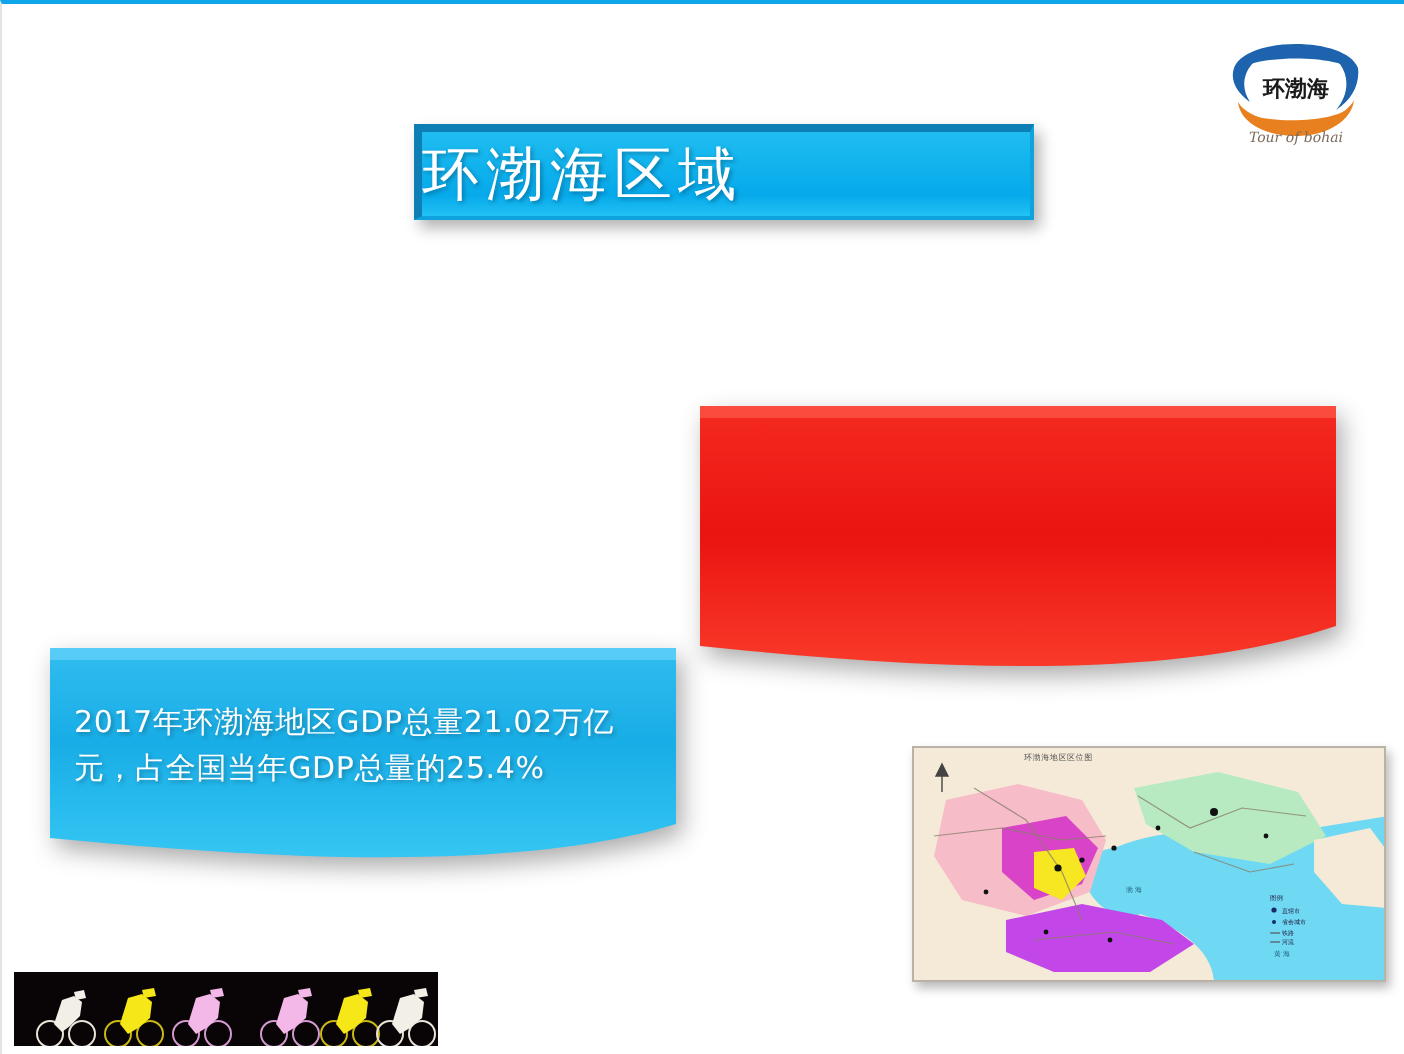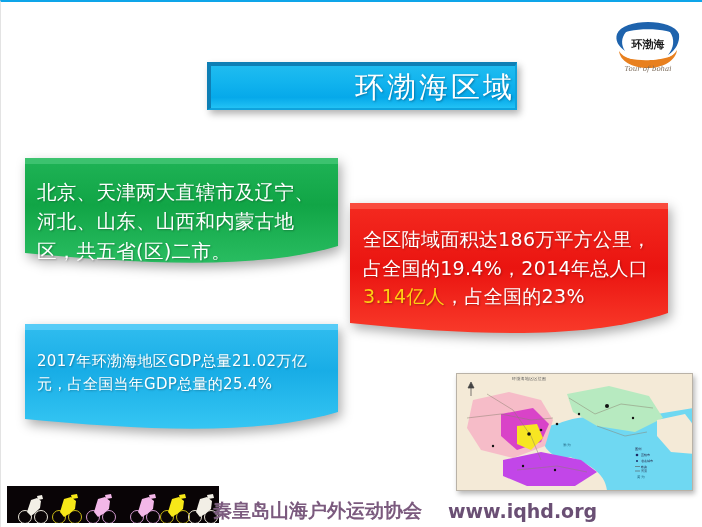--- a/index.html
+++ b/index.html
@@ -27,21 +27,21 @@
   
   #title-banner {
     position: absolute; left: 206px; top: 60px;
     width: 310px; height: 48px;
     background: linear-gradient(180deg,#1fbcf0 0%, #11b3ee 40%, #06a9ea 75%, #22c2f5 100%);
     border-top: 4px solid #0e7fb5;
     border-left: 4px solid #0e7fb5;
     border-right: 2px solid #0fa3dd;
     border-bottom: 2px solid #0fa3dd;
     box-shadow: 3px 4px 7px rgba(0,0,0,.30);
-    display: flex; align-items: center; justify-content: flex-end;
+    display: flex; align-items: center; justify-content: flex-start;
   }
   #title-banner .txt {
     font-family: "DejaVu Sans", "Liberation Sans", sans-serif;
     font-size: 29px; color: #ffffff; letter-spacing: 3px;
     text-shadow: 1px 1px 2px rgba(0,60,90,.45);
     line-height: 1;
   }
 
   
   .wavebox {
@@ -127,48 +127,33 @@
       <path d="M15 41 C23 55, 65 56, 73 40 C72 50, 60 58, 44 58 C28 58, 16 51, 15 41 Z" fill="#e8801f"></path>
       <text x="44" y="38" text-anchor="middle" font-family="DejaVu Sans, sans-serif" font-size="11" font-weight="bold" fill="#1a1a1a">环渤海</text>
       <text x="44" y="61" text-anchor="middle" font-family="DejaVu Serif, serif" font-size="7" font-style="italic" fill="#7a6a5a">Tour of bohai</text>
     </svg>
   </div>
 
   <div id="title-banner">
     <span class="txt">环渤海区域</span>
   </div>
 
-  <div class="wavebox" id="box-green">
-    <svg width="325" height="128" viewBox="0 0 325 128" preserveAspectRatio="none">
-      <defs>
-        <linearGradient id="gGreen" x1="0" y1="0" x2="0" y2="1">
-          <stop offset="0%" stop-color="#1fb356"></stop>
-          <stop offset="45%" stop-color="#11a546"></stop>
-          <stop offset="100%" stop-color="#29bd61"></stop>
-        </linearGradient>
-      </defs>
-      <path d="M6 4 H319 V92 C240 116, 120 110, 6 99 Z" fill="url(#gGreen)"></path>
-      <path d="M6 4 H319 V10 H6 Z" fill="#56cf85" opacity=".55"></path>
-    </svg>
-    <div class="body">北京、天津两大直辖市及辽宁、河北、山东、山西和内蒙古地区，共五省(区)二市。</div>
-  </div>
 
   <div class="wavebox" id="box-red">
     <svg width="328" height="155" viewBox="0 0 328 155" preserveAspectRatio="none">
       <defs>
         <linearGradient id="gRed" x1="0" y1="0" x2="0" y2="1">
           <stop offset="0%" stop-color="#f42a20"></stop>
           <stop offset="50%" stop-color="#ea1410"></stop>
           <stop offset="100%" stop-color="#f93a2a"></stop>
         </linearGradient>
       </defs>
       <path d="M5 4 H323 V114 C240 142, 120 136, 5 124 Z" fill="url(#gRed)"></path>
       <path d="M5 4 H323 V10 H5 Z" fill="#ff6d5c" opacity=".5"></path>
     </svg>
-    <div class="body"><span>全区陆域面积达186万平方公里，占全国的19.4%，2014年总人口</span><span class="hl">3.14亿人</span><span>，占全国的23%</span></div>
   </div>
 
   <div class="wavebox" id="box-cyan">
     <svg width="325" height="128" viewBox="0 0 325 128" preserveAspectRatio="none">
       <defs>
         <linearGradient id="gCyan" x1="0" y1="0" x2="0" y2="1">
           <stop offset="0%" stop-color="#31bdef"></stop>
           <stop offset="45%" stop-color="#18ade6"></stop>
           <stop offset="100%" stop-color="#35c6f3"></stop>
         </linearGradient>
@@ -276,18 +261,14 @@
       </g>
       <g>
         <circle cx="188" cy="31" r="6.5" fill="none" stroke="#e9e4d8" stroke-width="1"></circle>
         <circle cx="204" cy="31" r="6.5" fill="none" stroke="#e9e4d8" stroke-width="1"></circle>
         <path d="M189 26 L193 13 L200 11 L205 15 L204 23 L198 28 L193 31 Z" fill="#f2efe6"></path>
         <path d="M200 9 L206 8 L207 12 L201 13 Z" fill="#f2efe6"></path>
       </g>
     </svg>
   </div>
 
-  <div id="footer">
-    <span class="org">秦皇岛山海户外运动协会</span>
-    <span class="url">www.iqhd.org</span>
-  </div>
 
 </div>
 
 </body></html>

